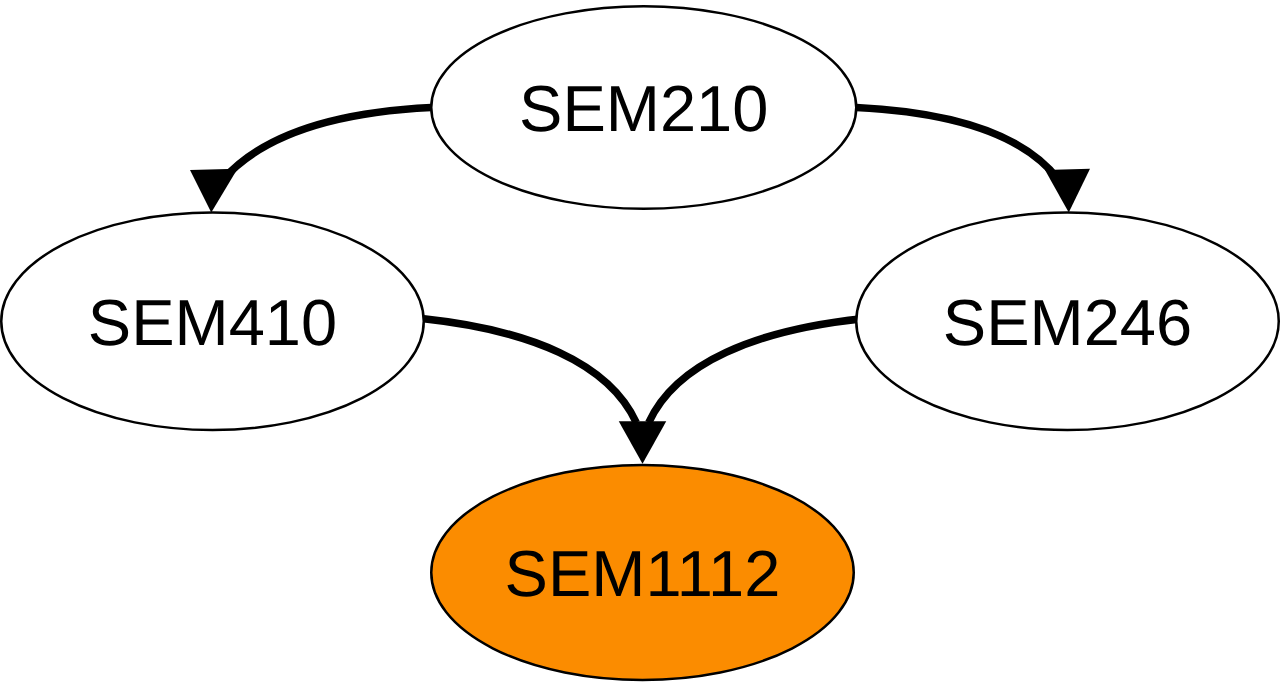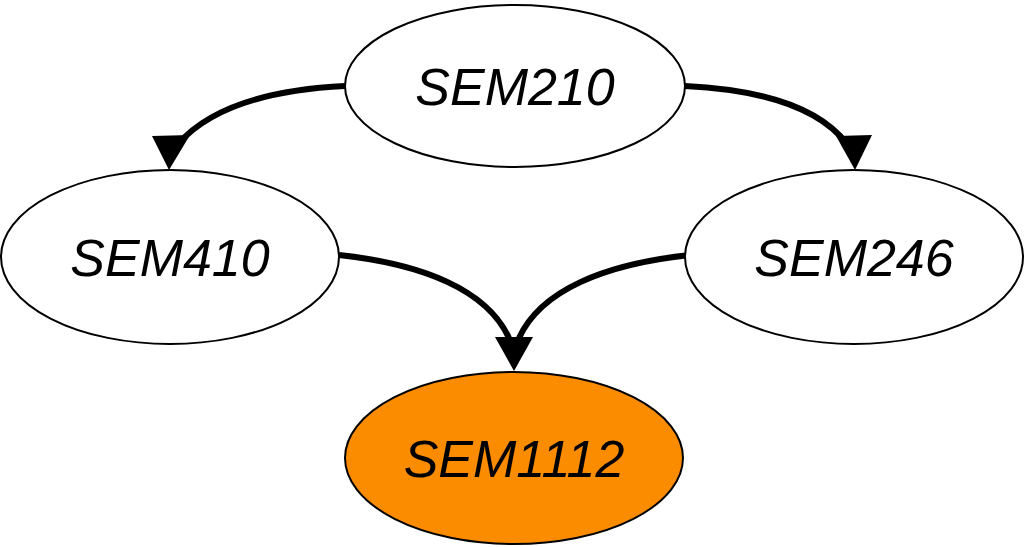--- a/index.html
+++ b/index.html
@@ -8,21 +8,20 @@
     background: #ffffff;
     width: 1024px;
     height: 547px;
     overflow: hidden;
     font-family: "Liberation Sans", sans-serif;
   }
   .diagram-wrap {
     width: 1024px;
     height: 391px;
     position: relative;
-    font-style: italic;
   }
   svg {
     display: block;
   }
   .node-label {
     font-family: "Liberation Sans", sans-serif;
     font-size: 52px;
     fill: #000000;
     text-anchor: middle;
   }

